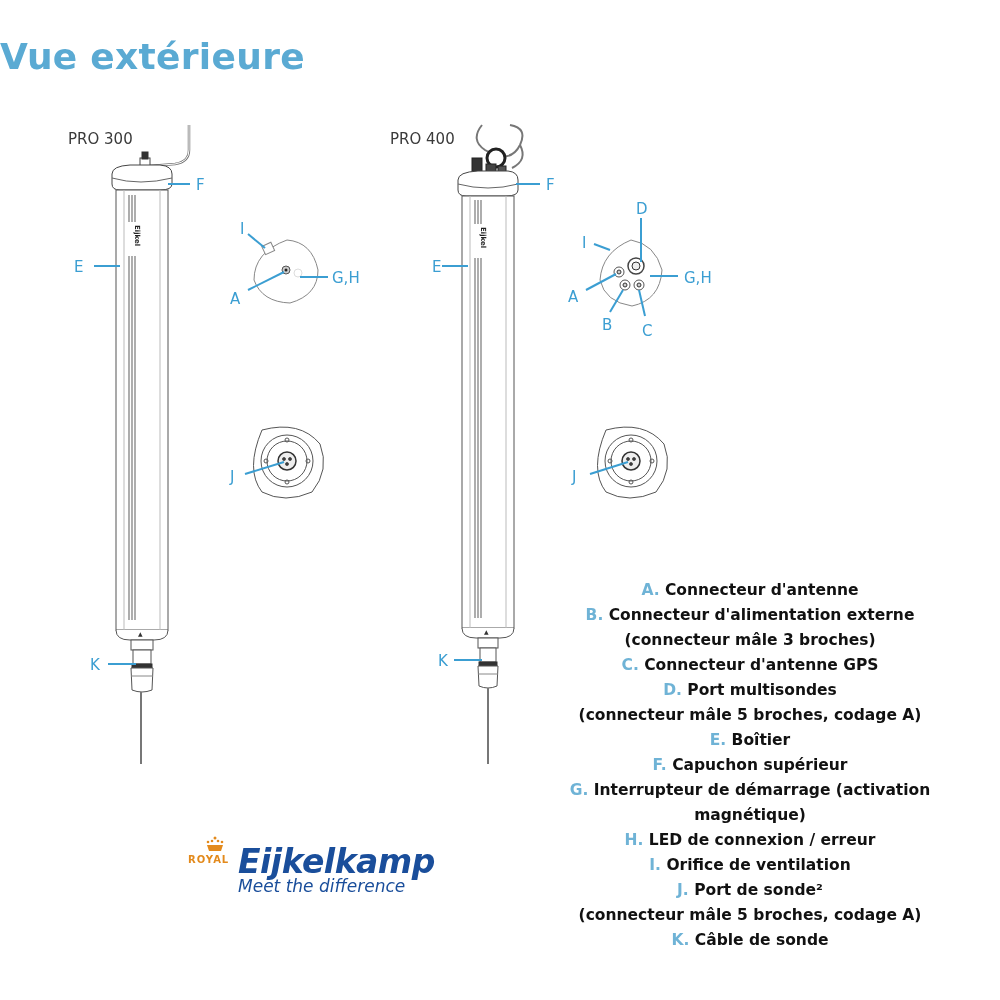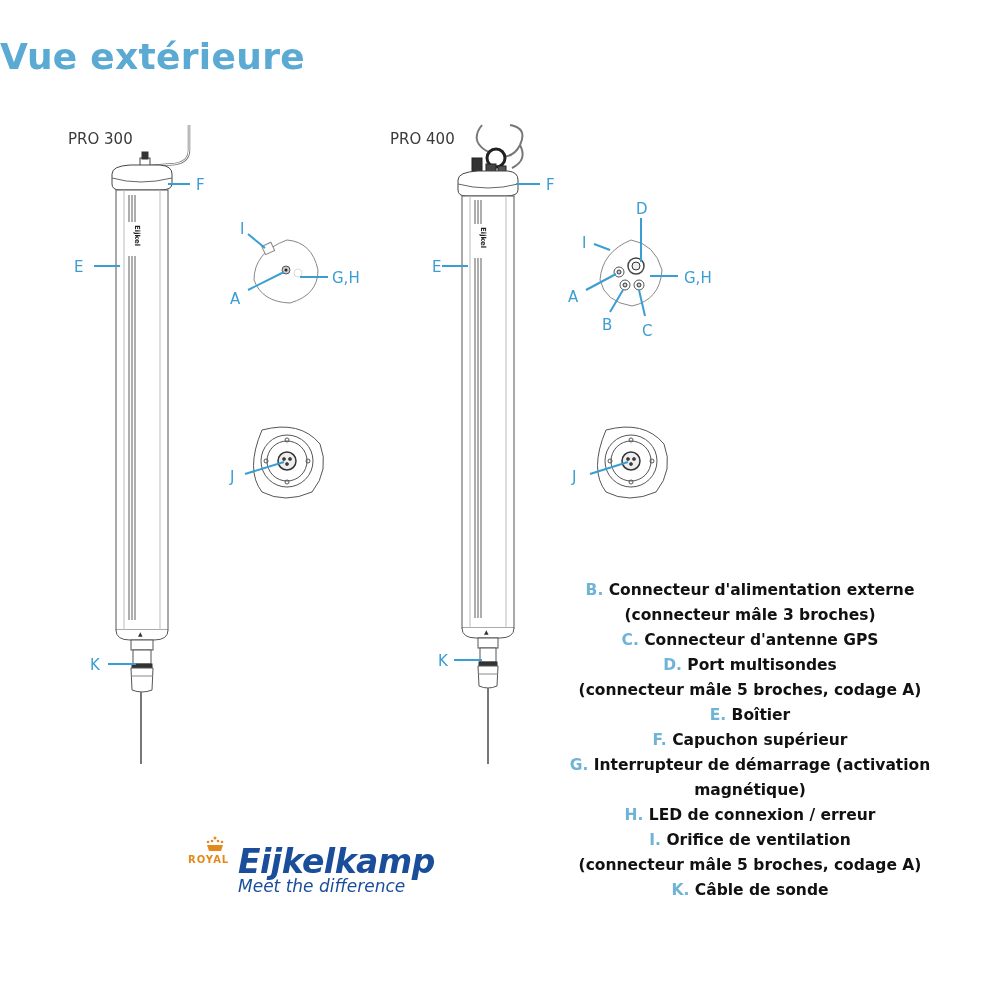--- a/index.html
+++ b/index.html
@@ -215,26 +215,28 @@
     <circle cx="8" cy="5" r="1.3" fill="#e38a1c"></circle>
     <circle cx="14" cy="5" r="1.3" fill="#e38a1c"></circle>
     <path d="M3 9 L19 9 L17 15 L5 15 Z" fill="#e38a1c"></path>
   </svg>
   <span class="royal">ROYAL</span>
   <span class="brand">Eijkelkamp</span>
   <span class="tagline">Meet the difference</span>
 </div>
 
 <div class="legend">
+  <span class="ll"><span class="letter">A.</span> <span>Connecteur d'antenne</span></span>
   <span class="ll"><span class="letter">B.</span> <span>Connecteur d'alimentation externe</span></span>
   <span class="ll">(connecteur mâle 3 broches)</span>
   <span class="ll"><span class="letter">C.</span> <span>Connecteur d'antenne GPS</span></span>
   <span class="ll"><span class="letter">D.</span> <span>Port multisondes</span></span>
   <span class="ll">(connecteur mâle 5 broches, codage A)</span>
   <span class="ll"><span class="letter">E.</span> <span>Boîtier</span></span>
   <span class="ll"><span class="letter">F.</span> <span>Capuchon supérieur</span></span>
   <span class="ll"><span class="letter">G.</span> <span>Interrupteur de démarrage (activation</span></span>
   <span class="ll">magnétique)</span>
   <span class="ll"><span class="letter">H.</span> <span>LED de connexion / erreur</span></span>
   <span class="ll"><span class="letter">I.</span> <span>Orifice de ventilation</span></span>
+  <span class="ll"><span class="letter">J.</span> <span>Port de sonde²</span></span>
   <span class="ll">(connecteur mâle 5 broches, codage A)</span>
   <span class="ll"><span class="letter">K.</span> <span>Câble de sonde</span></span>
 </div>
 
 </body></html>

